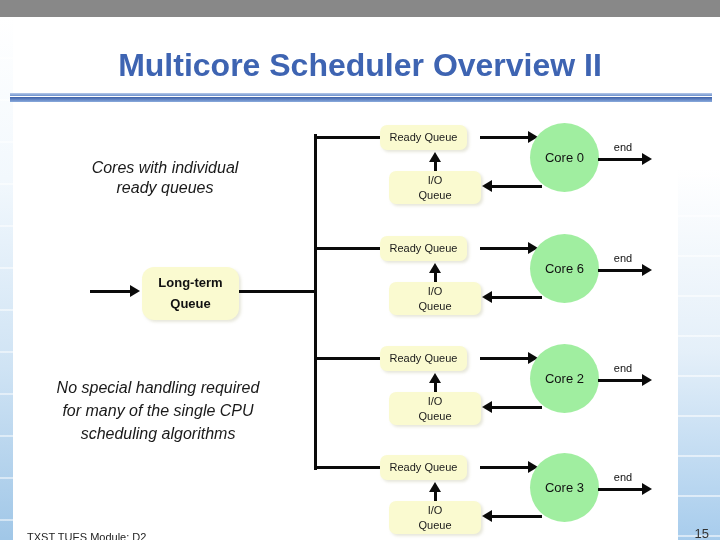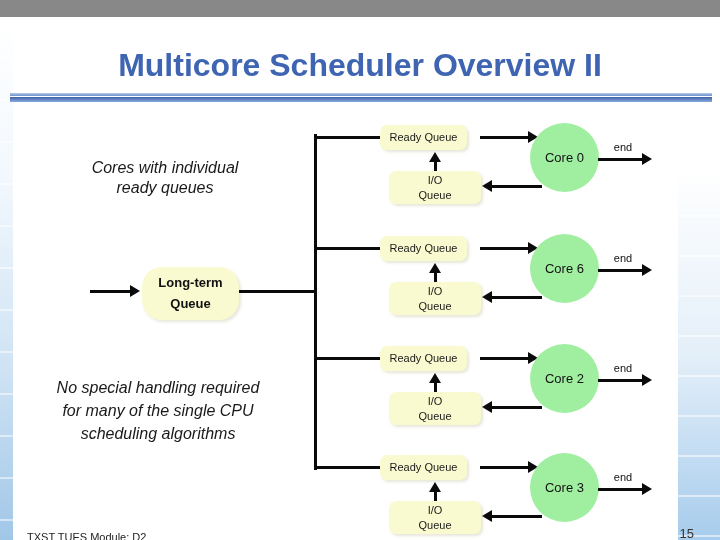--- a/index.html
+++ b/index.html
@@ -62,21 +62,21 @@
   .circle {
     position:absolute; width:69px; height:69px; border-radius:50%;
     background:#A0EEA0; display:flex; align-items:center; justify-content:center;
     font-size:13px; font-weight:normal; color:#111;
   }
   .end-label { position:absolute; font-size:11px; color:#111; text-align:center; }
 
   
   .lt-box {
     position:absolute; left:142px; top:250px; width:97px; height:53px;
-    background:#FAFAD0; border-radius:20px; display:flex; align-items:center;
+    background:#FAFAD0; border-radius:12px; display:flex; align-items:center;
     justify-content:center; font-size:13px; font-weight:bold; text-align:center;
     white-space:pre-line; line-height:1.55; color:#111;
     box-shadow:2px 2px 3px rgba(160,160,110,0.25);
   }
   .lt-entry-line { left:90px; top:273px; width:40px; }
   .lt-entry-arrow { left:130px; top:268px; }
   .lt-out-line { left:239px; top:273px; width:77px; }
   .trunk { left:314px; top:117px; height:336px; }
 
   
@@ -93,21 +93,21 @@
   .c2io-line { left:492px; top:60px; width:50px; }
   .io2r-arrow { left:429px; top:27px; }
   .io2r-line { left:434px; top:36px; height:10px; }
   .io { left:389px; top:46px; width:92px; height:33px; }
   .end-lbl { left:605px; top:16px; width:36px; }
   .end-line { left:598px; top:33px; width:44px; }
   .end-arrow { left:642px; top:28px; }
 
   
   .footer { position:absolute; left:27px; top:514px; font-size:11px; color:#222; }
-  .page-number { position:absolute; right:26px; top:509px; font-size:13px; color:#333; }
+  .page-number { position:absolute; right:11px; top:509px; font-size:13px; color:#333; }
 </style>
 </head>
 <body>
 
 <div class="slide">
 
   <div class="bg-left"></div>
   <div class="bg-right"></div>
 
   <div class="title">Multicore Scheduler Overview II</div>

